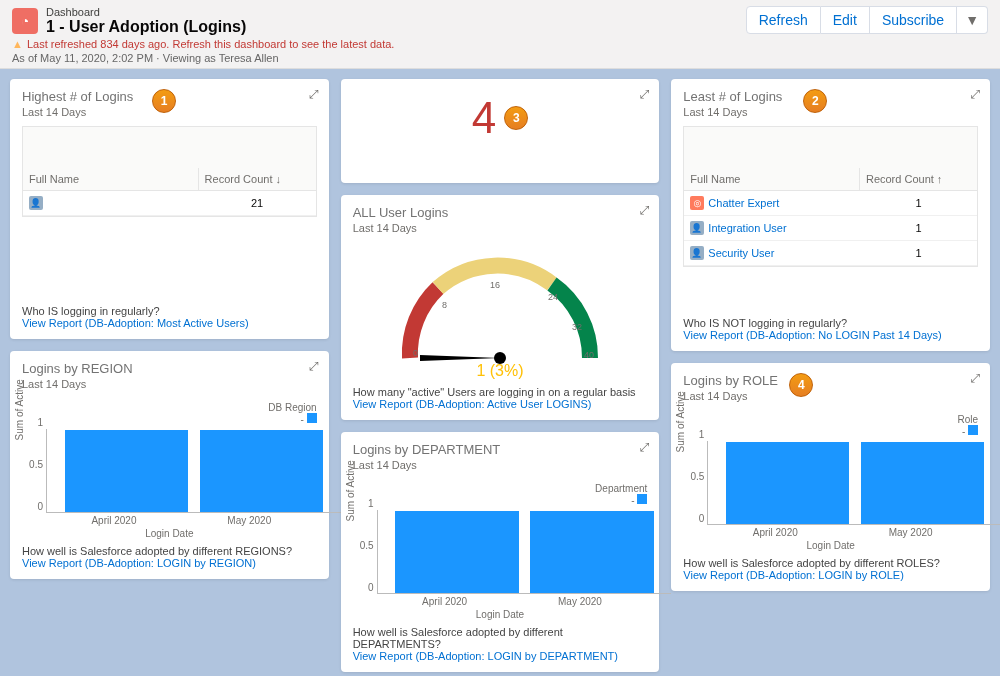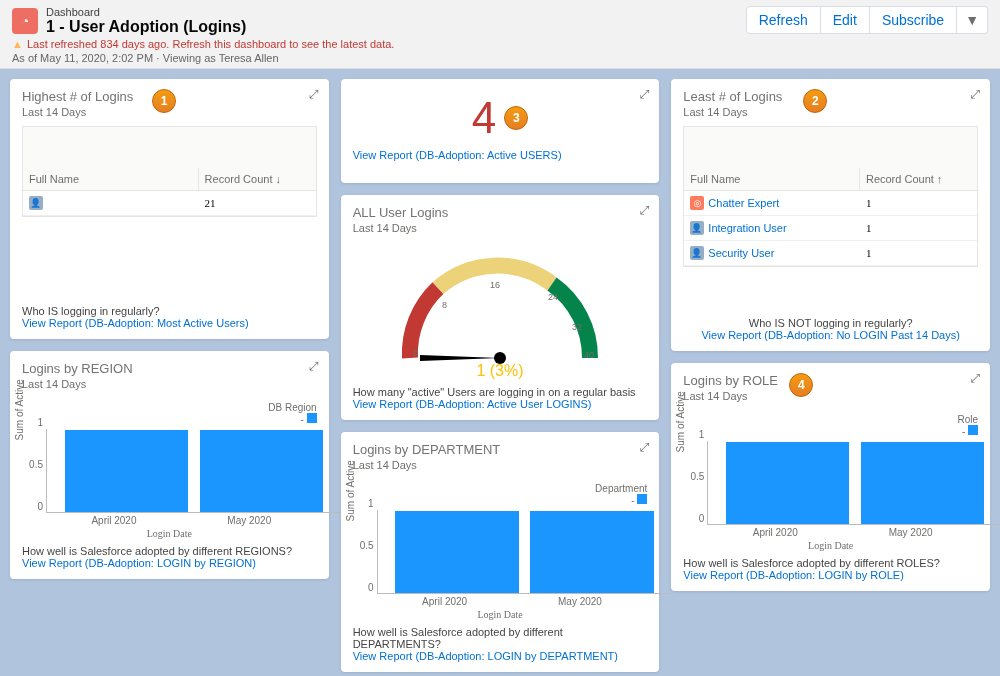--- a/index.html
+++ b/index.html
@@ -75,21 +75,21 @@
     border:1px solid #c0620a;
     position:absolute;
   }
   .table { border:1px solid #e5e5e5; margin-top:8px; font-size:11px; }
   .thead { display:flex; background:#fafaf9; border-bottom:1px solid #e5e5e5; }
   .th { padding:5px 6px; color:#706e6b;margin-top:41px; }
   .th1 { width:60%; border-right:1px solid #e5e5e5;}
   .th2 { width:40%; }
   .trow { display:flex; border-bottom:1px solid #f0f0f0; align-items:center; }
   .td1 { width:60%; padding:5px 6px; display:flex; align-items:center; gap:4px; color:#0070d2;}
-  .td2 { width:40%; padding:5px 6px; text-align:left; color:#080707;font-family:Liberation Serif, serif;}
+  .td2 { width:40%; padding:5px 6px; text-align:center; color:#080707;}
   .user-ico { width:14px; height:14px; background:#65cae4; border-radius:2px; display:inline-flex; align-items:center; justify-content:center; color:#fff; font-size:9px;}
   .user-ico.gray { background:#95aec5; }
   .link { color:#0070d2; font-size:11px; cursor:pointer; }
   .smalltext { font-size:11px; color:#444; }
   .footer-q { margin-top: 22px; }
   .big-num { font-size:44px; color:#c23934; text-align:center; font-weight:400; }
   .big-center { display:flex; justify-content:center; align-items:center; gap:8px; }
   
   .gauge-wrap { position:relative; display:flex; flex-direction:column; align-items:center; margin-top:4px;}
   .gauge-label { color:#ffc107; font-size:16px; margin-top:-6px;}
@@ -101,21 +101,21 @@
     position:relative; height:84px; width:100%;
     border-left:1px solid #bbb; border-bottom:1px solid #bbb;
     margin-left:24px; margin-right:6px;
     margin-bottom:2px;
   }
   .plot .bar { position:absolute; bottom:0; width:42%; background:#1b96ff; height:82px;}
   .plot .bar.b1 { left:6%; }
   .plot .bar.b2 { left:52%; }
   .ytick { position:absolute; left:-24px; font-size:10px; color:#706e6b; transform:translateY(-50%); width:20px; text-align:right; }
   .xlabels { display:flex; margin-left:24px; justify-content:space-around; font-size:10px; color:#706e6b; }
-  .xtitle { text-align:center; font-size:10px; color:#706e6b; margin-top:2px;font-family:Liberation Serif, serif;}
+  .xtitle { text-align:center; font-size:10px; color:#706e6b; margin-top:2px;}
   .yaxis-title { position:absolute; left:-8px; top:50%; transform: rotate(-90deg) translateX(50%); transform-origin:left top; font-size:10px; color:#706e6b; white-space:nowrap;}
   .plot-wrap { position:relative; margin-top:4px;}
 </style>
 </head>
 <body>
 
 <div class="header">
   <div class="header-left">
     <div class="title-row">
       <span class="title-icon">◔</span>
@@ -201,21 +201,20 @@
   </div>
 
   <div class="col">
 
     <div class="card" style="min-height:104px;">
       <span class="expand">⤢</span>
       <div class="big-center" style="margin-top:4px;">
         <div class="big-num">4</div>
         <span class="badge" style="position:relative; top:0; left:0;">3</span>
       </div>
-      <div class="link" style="margin-top:6px;">View Report (DB-Adoption: Active USERS)</div>
     </div>
 
     <div class="card">
       <span class="expand">⤢</span>
       <div class="card-title">ALL User Logins</div>
       <div class="card-sub">Last 14 Days</div>
       <div class="gauge-wrap">
         <svg width="240" height="130" viewBox="0 0 240 130">
           <path d="M30,120 A90,90 0 0,1 58,50" stroke="#c23934" stroke-width="16" fill="none"></path>
           <path d="M58,50 A90,90 0 0,1 172,46" stroke="#ecd279" stroke-width="16" fill="none"></path>
@@ -300,21 +299,21 @@
           <div class="td2">1</div>
         </div>
         <div class="trow">
           <div class="td1">
               <span class="user-ico gray">👤</span>
               <span>Security User</span>
             </div>
           <div class="td2">1</div>
         </div>
       </div>
-      <div class="footer-q" style="margin-top:50px;text-align:center;">
+      <div class="footer-q" style="margin-top:50px;">
         <div class="smalltext">Who IS NOT logging in regularly?</div>
         <div class="link">View Report (DB-Adoption: No LOGIN Past 14 Days)</div>
       </div>
     </div>
 
     <div class="card">
       <span class="expand">⤢</span>
       <div class="card-title">Logins by ROLE</div>
       <div class="card-sub">Last 14 Days</div>
       <span class="badge" style="top:10px; left:118px;">4</span>

